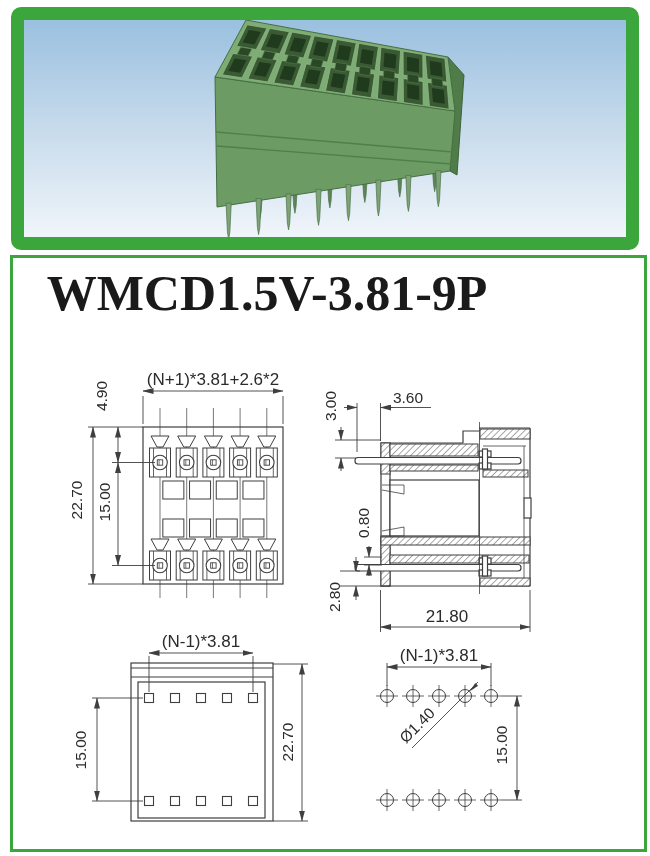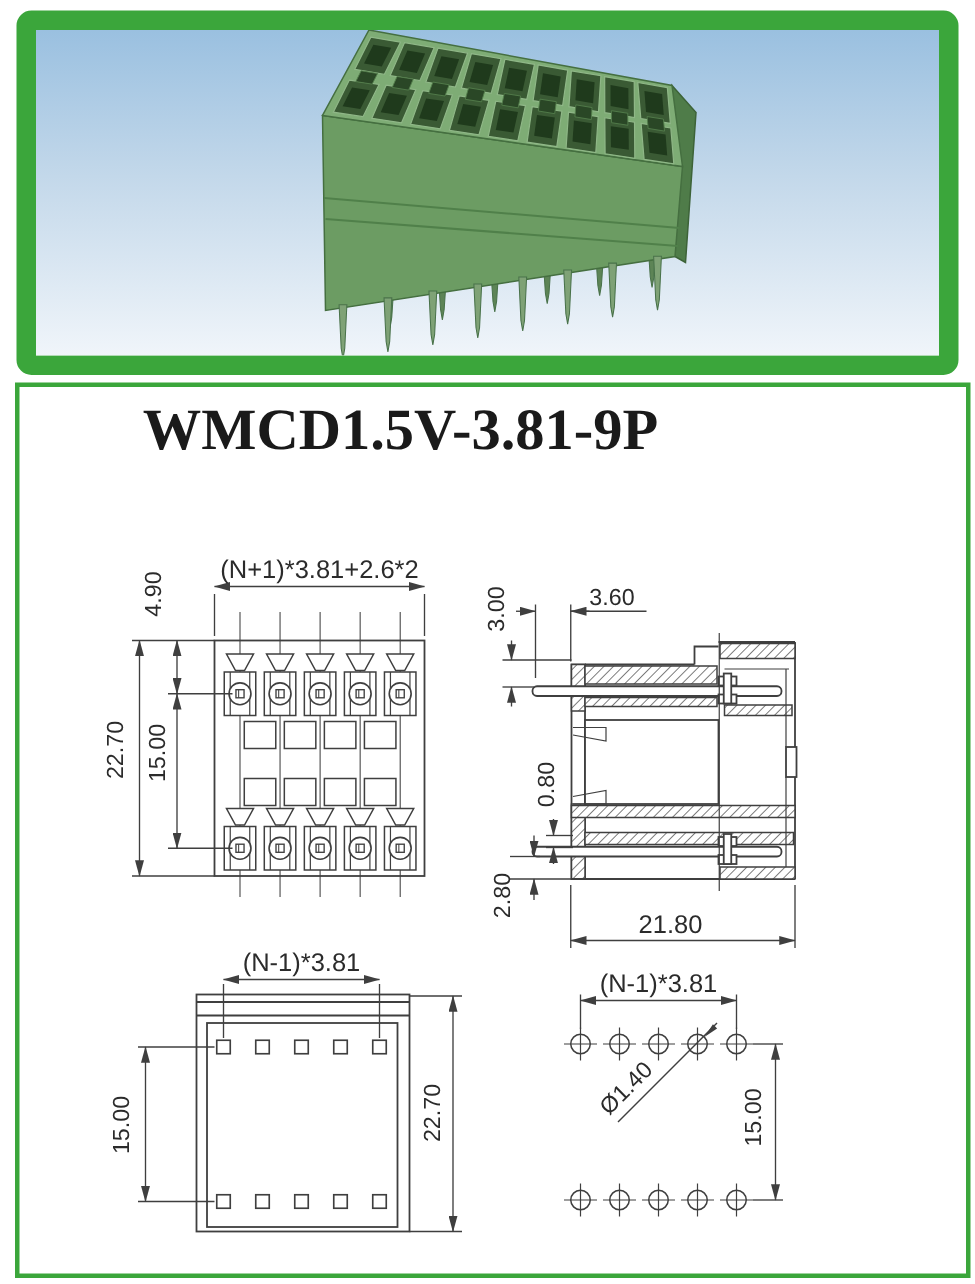--- a/index.html
+++ b/index.html
@@ -6,21 +6,21 @@
   #page{position:relative;width:650px;height:856px;background:#ffffff;overflow:hidden;
         font-family:"Liberation Sans",sans-serif;}
   #photo-frame{position:absolute;left:11px;top:7px;width:602px;height:217px;
         border:13px solid #3BA63B;border-radius:10px;overflow:hidden;}
   #photo-bg{position:absolute;left:0;top:0;width:602px;height:217px;
         background:linear-gradient(180deg,#9AC0E0 0%,#C3D8EA 45%,#F0F5FA 100%);}
   #photo-svg{position:absolute;left:0;top:0;}
   #sheet{position:absolute;left:10px;top:255px;width:631px;height:591px;
         border:3px solid #3BA63B;background:#ffffff;}
   #title{position:absolute;left:10px;top:264px;width:514px;text-align:center;
-        font-family:"Liberation Serif",serif;font-weight:bold;font-size:39px;
+        font-family:"Liberation Serif",serif;font-weight:bold;font-size:50px;
         color:#1a1a1a;letter-spacing:0px;white-space:nowrap;}
   #drawings{position:absolute;left:0;top:0;width:650px;height:856px;}
   .dim{font:15.5px "Liberation Sans",sans-serif;fill:#2b2b2b;}
   .dimBig{font:17px "Liberation Sans",sans-serif;fill:#2b2b2b;}
   .ln{stroke:#3f3f3f;stroke-width:1.2;fill:none;}
   .lnw{stroke:#3f3f3f;stroke-width:1.2;fill:#ffffff;}
   .thin{stroke:#3f3f3f;stroke-width:0.8;fill:none;}
   .dimln{stroke:#3f3f3f;stroke-width:0.9;fill:none;}
   .hat{stroke:#3f3f3f;stroke-width:1;fill:url(#h);}
 </style>

